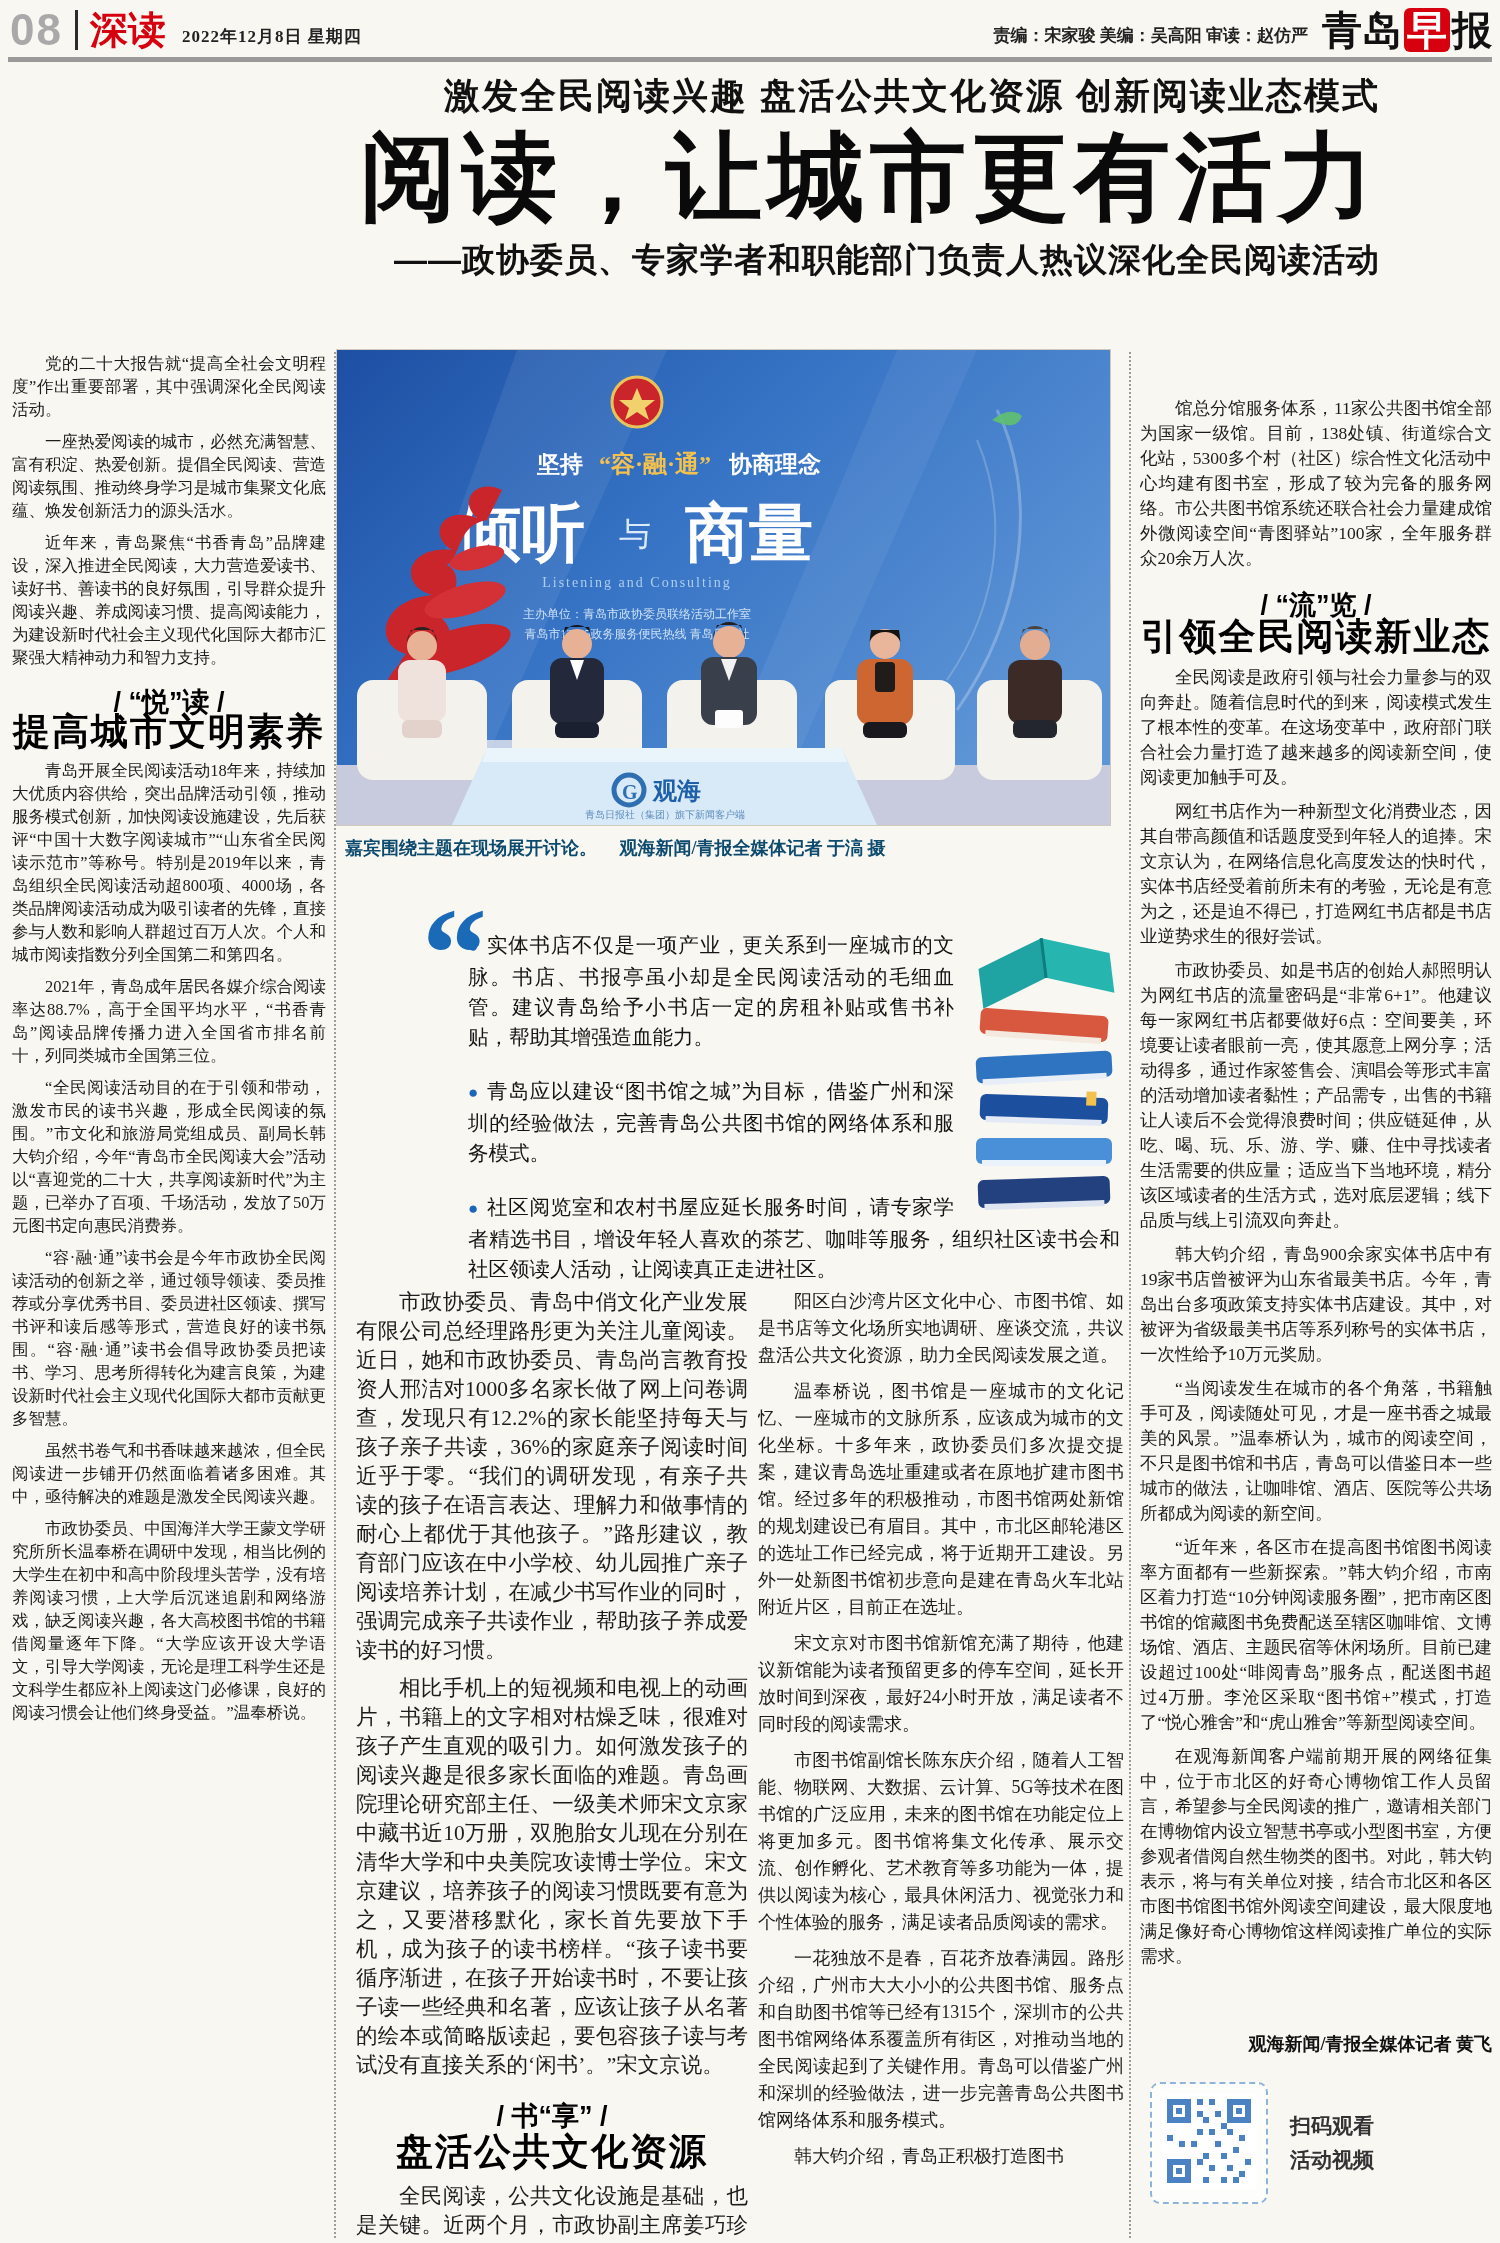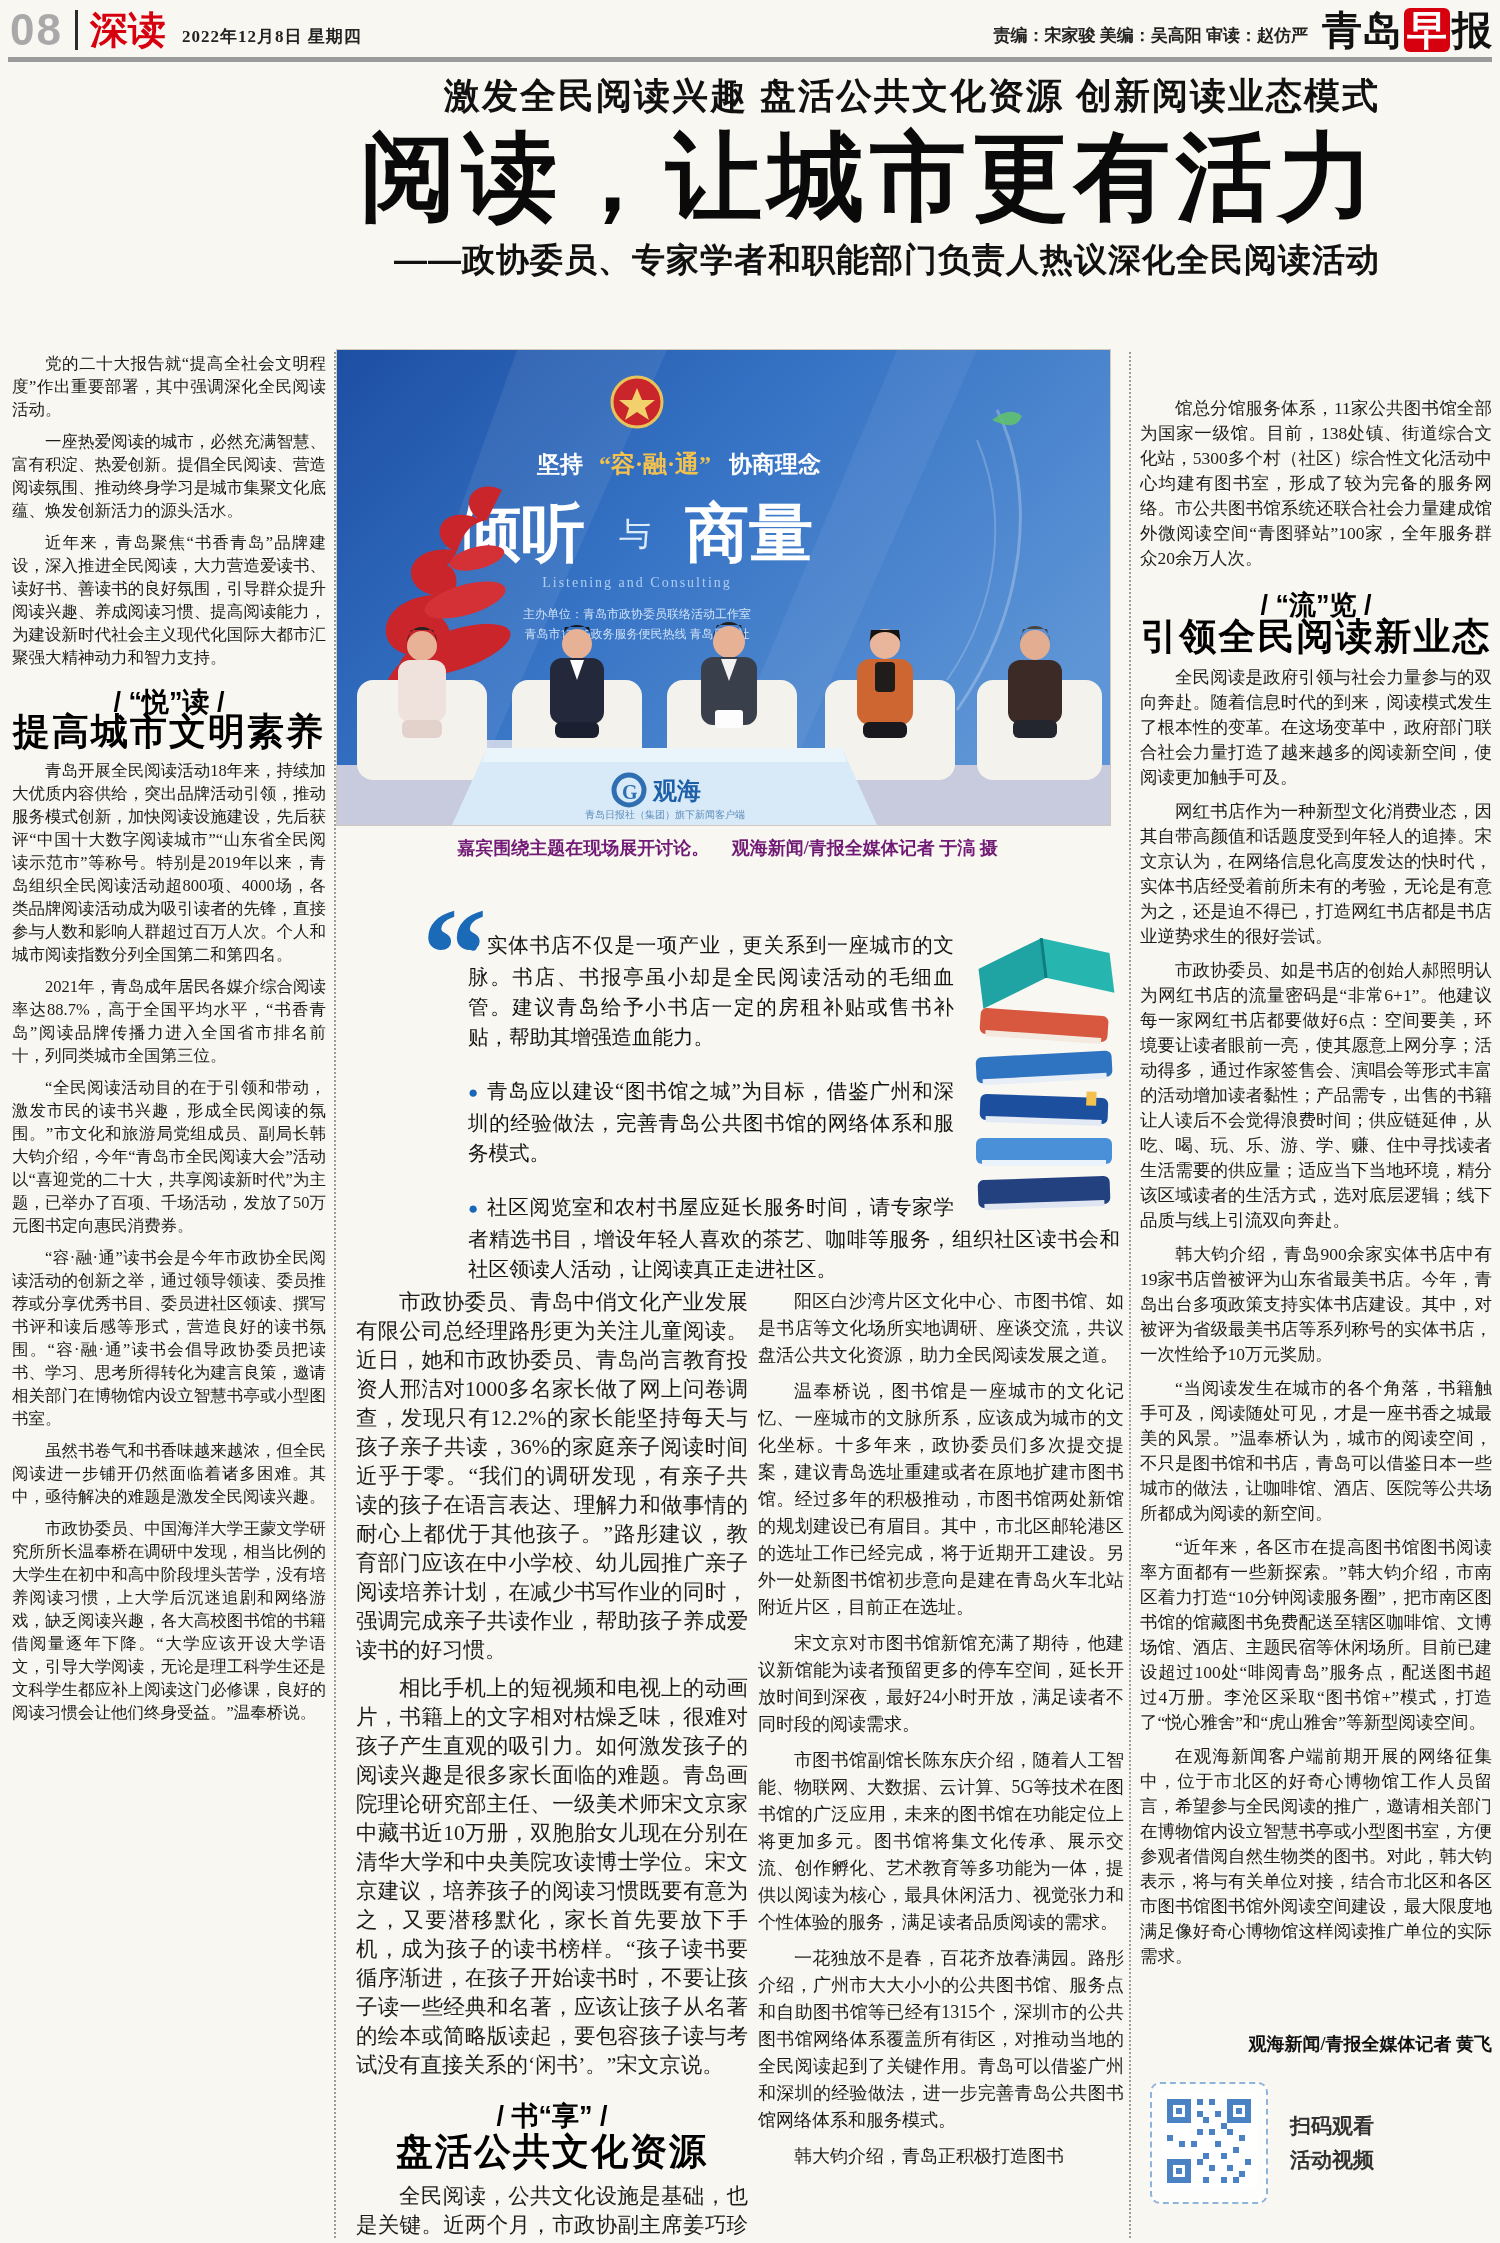--- a/index.html
+++ b/index.html
@@ -32,21 +32,21 @@
   .col-a{left:356px;top:1288px;width:392px;height:950px;font-size:21.5px;line-height:29px;}
   .col-b{left:758px;top:1288px;width:366px;height:950px;font-size:18px;line-height:27px;}
   .sechead{text-align:center;font-family:"Liberation Sans",sans-serif;margin:22px 0 16px 0;}
   .sechead .sk{font-size:27px;font-weight:900;color:#000;}
   .sechead .st{font-size:37px;font-weight:900;color:#000;margin-top:6px;letter-spacing:2px;}
   .vrule{position:absolute;top:352px;height:1886px;width:0;border-left:2px dotted #9b9b9b;}
   .vrule.r1{left:334px;}
   .vrule.r2{left:1129px;}
   
   .photo{position:absolute;left:337px;top:350px;width:773px;height:475px;box-shadow:0 0 0 1px #cfcabb;}
-  .caption{position:absolute;left:345px;top:836px;width:765px;text-align:center;font-size:18px;font-weight:bold;color:#701a75;}
+  .caption{position:absolute;left:345px;top:836px;width:765px;font-size:18px;font-weight:bold;color:#0c4a6e;}
   .caption .credit{margin-left:18px;}
   
   .quote{position:absolute;left:350px;top:872px;width:774px;height:408px;overflow:hidden;}
   .qmark{position:absolute;left:72px;top:16px;font-size:130px;line-height:1;color:#1a6ab8;font-family:"Liberation Serif",serif;font-weight:bold;}
   .qbody{margin:58px 4px 0 118px;}
   .books{float:right;width:152px;height:300px;margin:-14px 0 6px 14px;}
   .quote p{font-size:20.5px;line-height:30px;color:#141414;margin:0 0 24px 0;text-align:justify;}
   .quote p .dot{color:#1a66b8;font-size:17px;margin-right:8px;}
   
   .byline{position:absolute;left:1140px;top:2032px;width:352px;text-align:right;font-size:18px;font-weight:bold;color:#111;}
@@ -85,21 +85,21 @@
   <p>党的二十大报告就“提高全社会文明程度”作出重要部署，其中强调深化全民阅读活动。</p>
   <p>一座热爱阅读的城市，必然充满智慧、富有积淀、热爱创新。提倡全民阅读、营造阅读氛围、推动终身学习是城市集聚文化底蕴、焕发创新活力的源头活水。</p>
   <p>近年来，青岛聚焦“书香青岛”品牌建设，深入推进全民阅读，大力营造爱读书、读好书、善读书的良好氛围，引导群众提升阅读兴趣、养成阅读习惯、提高阅读能力，为建设新时代社会主义现代化国际大都市汇聚强大精神动力和智力支持。</p>
   <div class="sechead">
     <div class="sk">/ “悦”读 /</div>
     <div class="st">提高城市文明素养</div>
   </div>
   <p>青岛开展全民阅读活动18年来，持续加大优质内容供给，突出品牌活动引领，推动服务模式创新，加快阅读设施建设，先后获评“中国十大数字阅读城市”“山东省全民阅读示范市”等称号。特别是2019年以来，青岛组织全民阅读活动超800项、4000场，各类品牌阅读活动成为吸引读者的先锋，直接参与人数和影响人群超过百万人次。个人和城市阅读指数分列全国第二和第四名。</p>
   <p>2021年，青岛成年居民各媒介综合阅读率达88.7%，高于全国平均水平，“书香青岛”阅读品牌传播力进入全国省市排名前十，列同类城市全国第三位。</p>
   <p>“全民阅读活动目的在于引领和带动，激发市民的读书兴趣，形成全民阅读的氛围。”市文化和旅游局党组成员、副局长韩大钧介绍，今年“青岛市全民阅读大会”活动以“喜迎党的二十大，共享阅读新时代”为主题，已举办了百项、千场活动，发放了50万元图书定向惠民消费券。</p>
-  <p>“容·融·通”读书会是今年市政协全民阅读活动的创新之举，通过领导领读、委员推荐或分享优秀书目、委员进社区领读、撰写书评和读后感等形式，营造良好的读书氛围。“容·融·通”读书会倡导政协委员把读书、学习、思考所得转化为建言良策，邀请相关部门在博物馆内设立智慧书亭或小型图书室。</p>
+  <p>“容·融·通”读书会是今年市政协全民阅读活动的创新之举，通过领导领读、委员推荐或分享优秀书目、委员进社区领读、撰写书评和读后感等形式，营造良好的读书氛围。“容·融·通”读书会倡导政协委员把读书、学习、思考所得转化为建言良策，为建设新时代社会主义现代化国际大都市贡献更多智慧。</p>
   <p>虽然书卷气和书香味越来越浓，但全民阅读进一步铺开仍然面临着诸多困难。其中，亟待解决的难题是激发全民阅读兴趣。</p>
   <p>市政协委员、中国海洋大学王蒙文学研究所所长温奉桥在调研中发现，相当比例的大学生在初中和高中阶段埋头苦学，没有培养阅读习惯，上大学后沉迷追剧和网络游戏，缺乏阅读兴趣，各大高校图书馆的书籍借阅量逐年下降。“大学应该开设大学语文，引导大学阅读，无论是理工科学生还是文科学生都应补上阅读这门必修课，良好的阅读习惯会让他们终身受益。”温奉桥说。</p>
 </div>
 
 <div class="photo">
 <svg width="773" height="475" viewBox="0 0 773 475" xmlns="http://www.w3.org/2000/svg">
   <defs>
     <linearGradient id="pbg" x1="0" y1="0" x2="1" y2="0.6">
       <stop offset="0" stop-color="#1d4fa3"></stop>
           <stop offset="0.45" stop-color="#3572c4"></stop>

